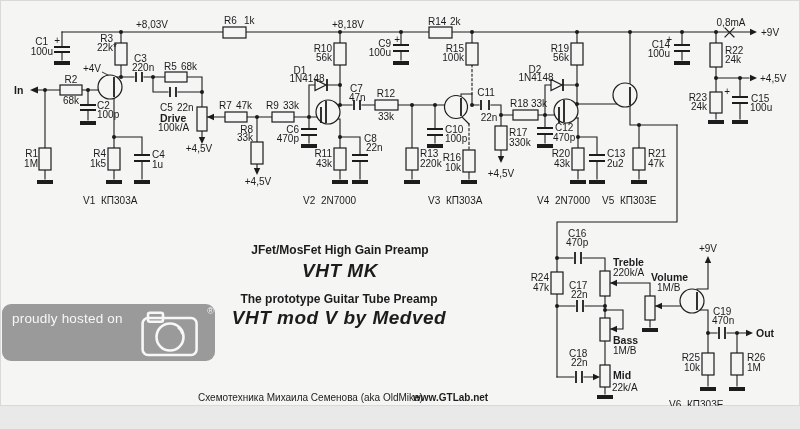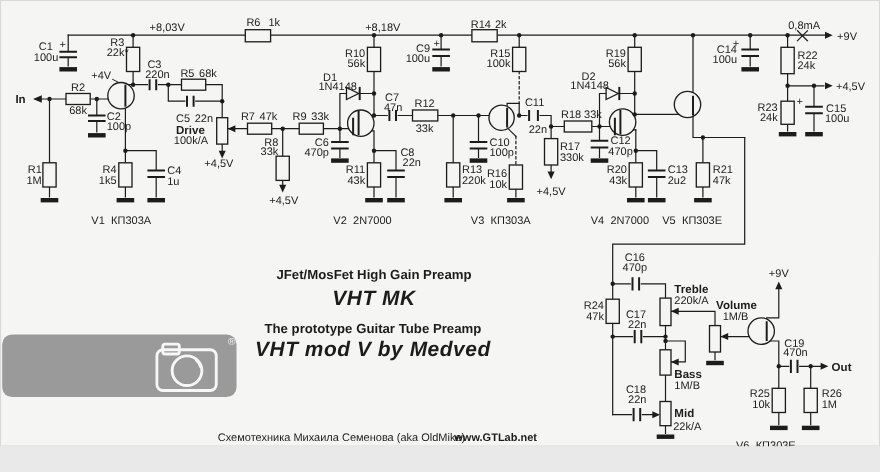--- a/index.html
+++ b/index.html
@@ -396,20 +396,21 @@
     <text class="cr" x="198" y="401">Схемотехника Михаила Семенова (aka OldMike)</text>
     <text class="cr crb" x="413" y="401">www.GTLab.net</text>
     <text class="cr" x="255" y="415">Модификация Антона Калины</text>
     <text class="cr crb" x="374" y="415">www.GuitarJFet.ru</text>
   </g>
 </svg>
 
 
 <div id="badge">
   <div class="txt">
+    <div class="tag">proudly hosted on</div>
   </div>
   <svg class="cam" width="62" height="46" viewBox="0 0 62 46">
     <g fill="none" stroke="#f7f7f7" stroke-width="2.6">
       <rect x="7" y="1.8" width="15" height="9" rx="2"></rect>
       <rect x="1.6" y="7" width="54" height="37" rx="5.5"></rect>
       <circle cx="29" cy="26" r="13.5"></circle>
       <path d="M37 16 a13 13 0 0 1 4.5 7"></path>
     </g>
   </svg>
   <span class="reg">®</span>

